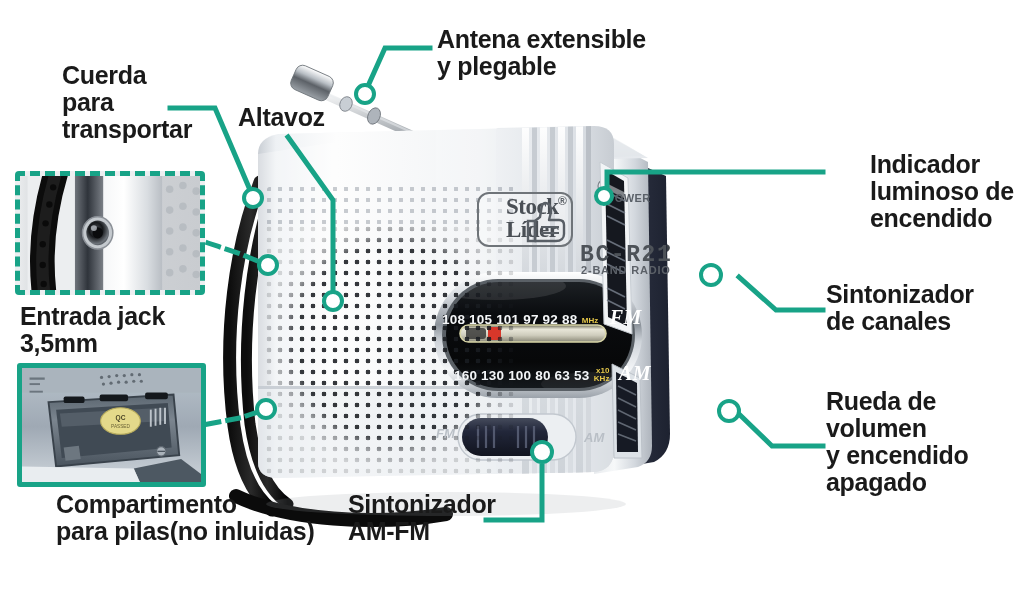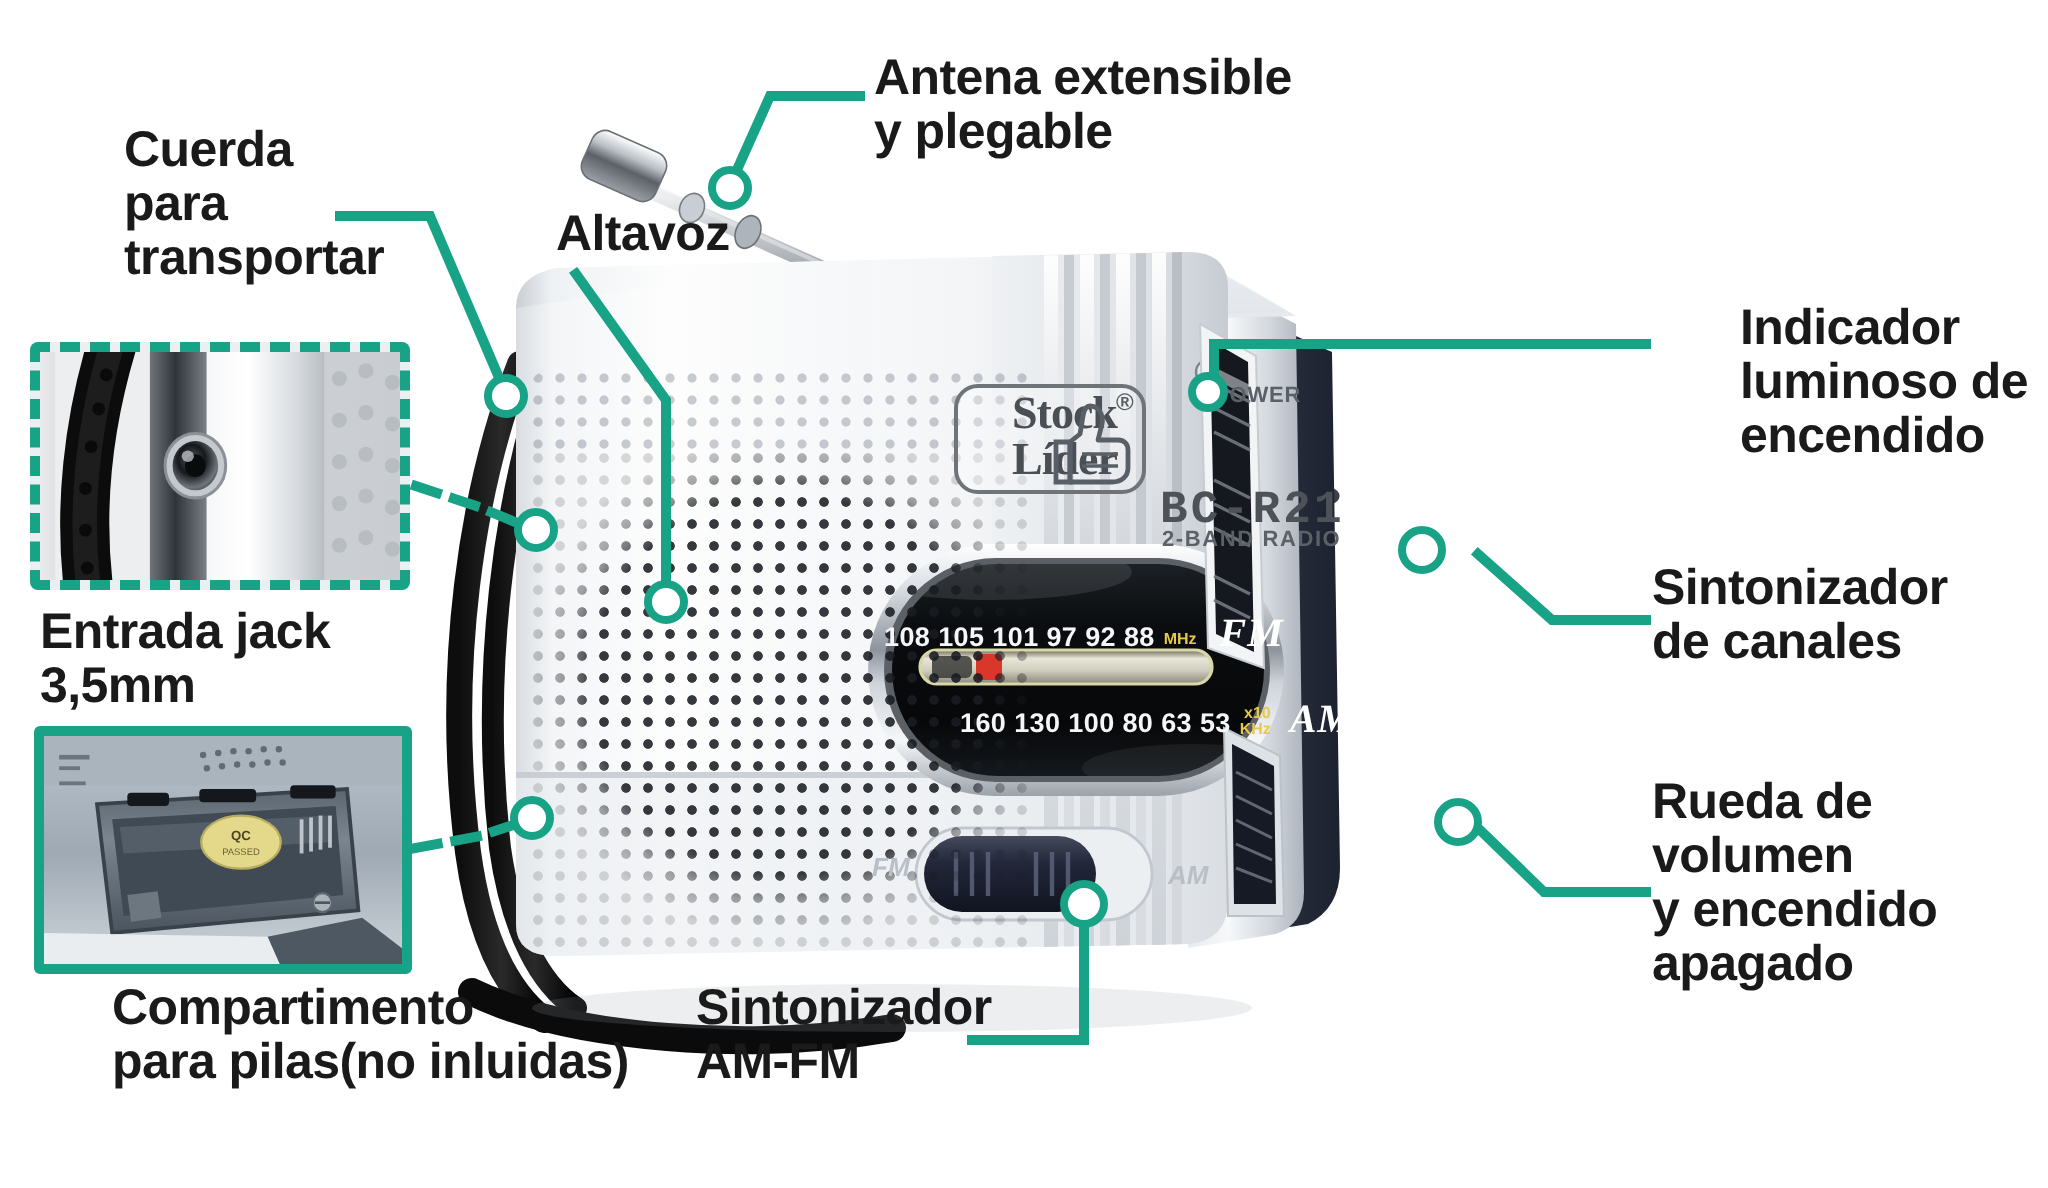--- a/index.html
+++ b/index.html
@@ -369,21 +369,21 @@
     <div id="power-label">POWER</div>
     <div id="model-name">BC-R21</div>
     <div id="model-sub">2-BAND RADIO</div>
 
     <div class="dial-row" style="left:246px; top:272px;">
       <span class="dial-num">108 105 101 97 92 88</span>
       <span class="dial-unit">MHz</span>
       <span class="dial-band" style="margin-left:7px;">FM</span>
     </div>
 
-    <div class="dial-row" style="left:258px; top:315px;margin-left:26px;">
+    <div class="dial-row" style="left:258px; top:328px;">
       <span class="dial-num">160 130 100 80 63 53</span>
       <span class="dial-unit two" style="vertical-align:-1px;">
         <span style="display:block;">x10</span>
         <span style="display:block;">KHz</span>
       </span>
       <span class="dial-band" style="margin-left:5px;">AM</span>
     </div>
 
     <div class="sw-label" style="left:240px; top:392px;">FM</div>
     <div class="sw-label" style="left:388px; top:396px;">AM</div>
@@ -576,21 +576,21 @@
     </g>
   </svg>
 
   <div class="callout" style="left:62px; top:62px;">Cuerda
 para
 transportar</div>
 
   <div class="callout" style="left:437px; top:26px;">Antena extensible
 y plegable</div>
 
-  <div class="callout" style="left:238px; top:104px;margin-left:40px;">Altavoz</div>
+  <div class="callout" style="left:238px; top:104px;">Altavoz</div>
 
   <div class="callout" style="left:20px; top:303px;">Entrada jack
 3,5mm</div>
 
   <div class="callout" style="left:20px; top:491px;margin-left:36px;">Compartimento
 para pilas(no inluidas)</div>
 
   <div class="callout" style="left:348px; top:491px;">Sintonizador
 AM-FM</div>
 

